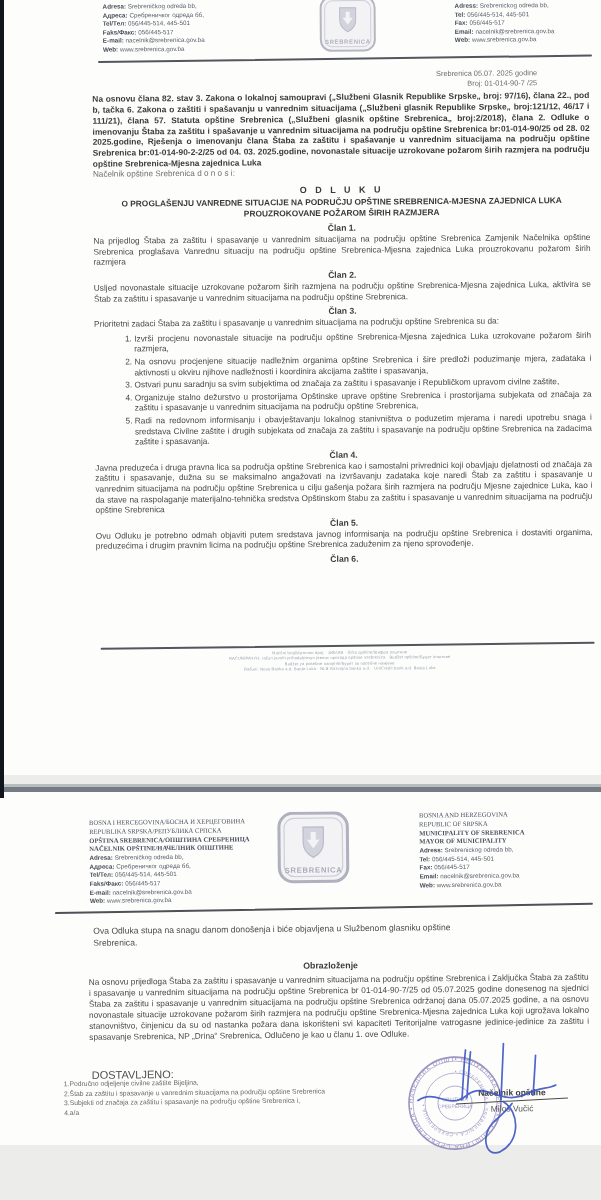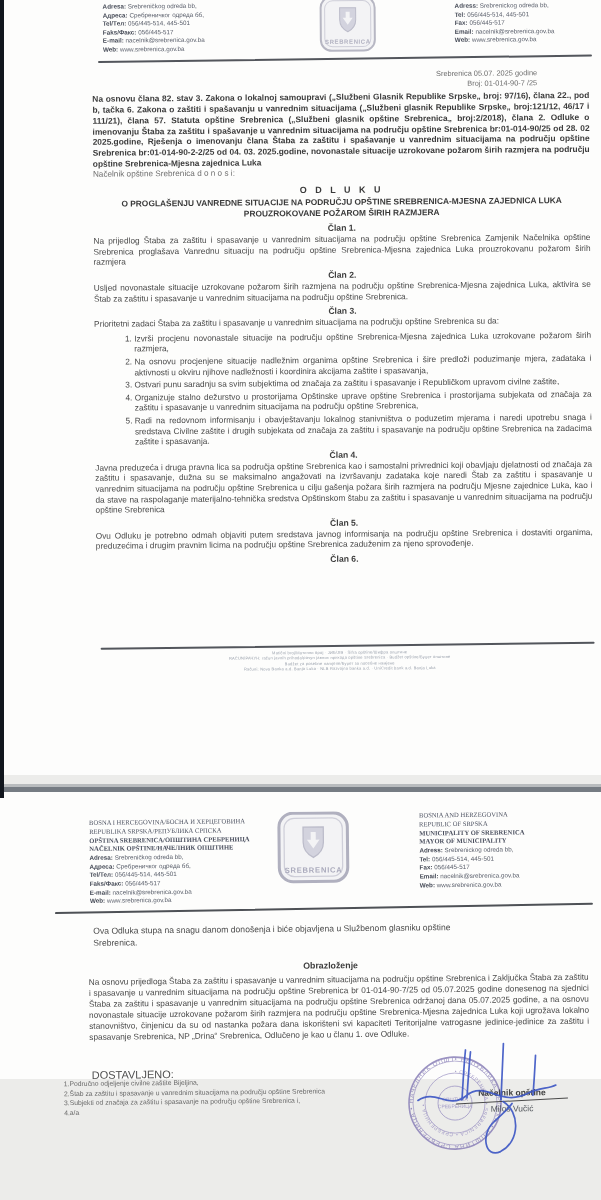--- a/index.html
+++ b/index.html
@@ -2,21 +2,21 @@
 <html><head>
 <meta charset="utf-8">
 <style>
   html,body{margin:0;padding:0;background:#dfdfdd;}
   .canvas{position:relative;width:601px;height:1200px;background:#ececea;overflow:hidden;
           font-family:"Liberation Sans",sans-serif;color:#4a4a4a;}
   .page{position:absolute;left:0;width:601px;background:#fdfdfc;}
   .page1{top:0;height:778px;text-decoration:underline;}
   .gap{position:absolute;left:0;top:775px;width:601px;height:17px;
        background:linear-gradient(180deg,#ececea 0 55%,#b9bcbe 55% 72%,#767c83 72% 100%);}
-  .page2{top:792px;height:287px;}
+  .page2{top:792px;height:353px;}
   .edge{position:absolute;left:0;top:0;width:4px;height:798px;background:#11161d;}
   .tilt1{position:absolute;inset:0;transform:rotate(-0.45deg);transform-origin:60px 60px;}
   .tilt2{position:absolute;inset:0;transform:rotate(-0.6deg);transform-origin:80px 120px;}
 
   
   .hblock{position:absolute;font-size:6.3px;line-height:8.6px;color:#5a5f6b;}
   .hline b{color:#474c58;}
   .p1-left{left:103px;top:3px;width:175px;}
   .p1-right{left:455px;top:5px;width:130px;}
   .logo{position:absolute;}

